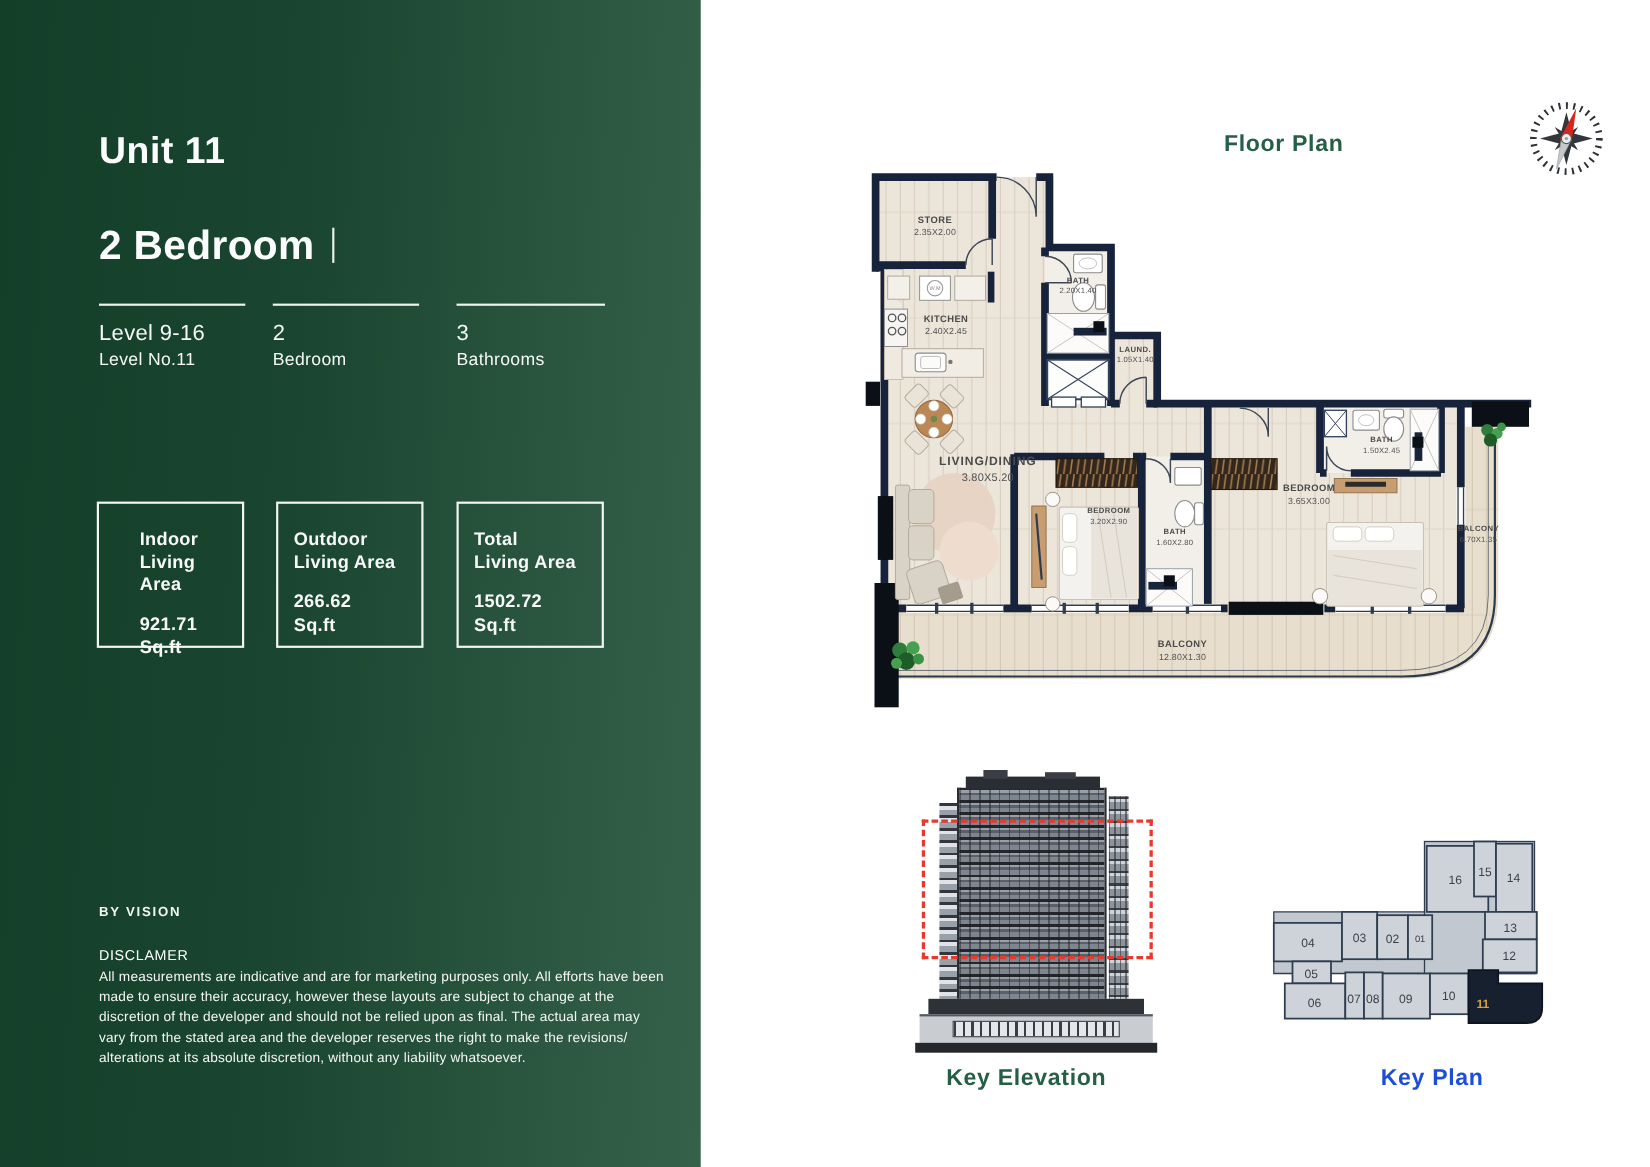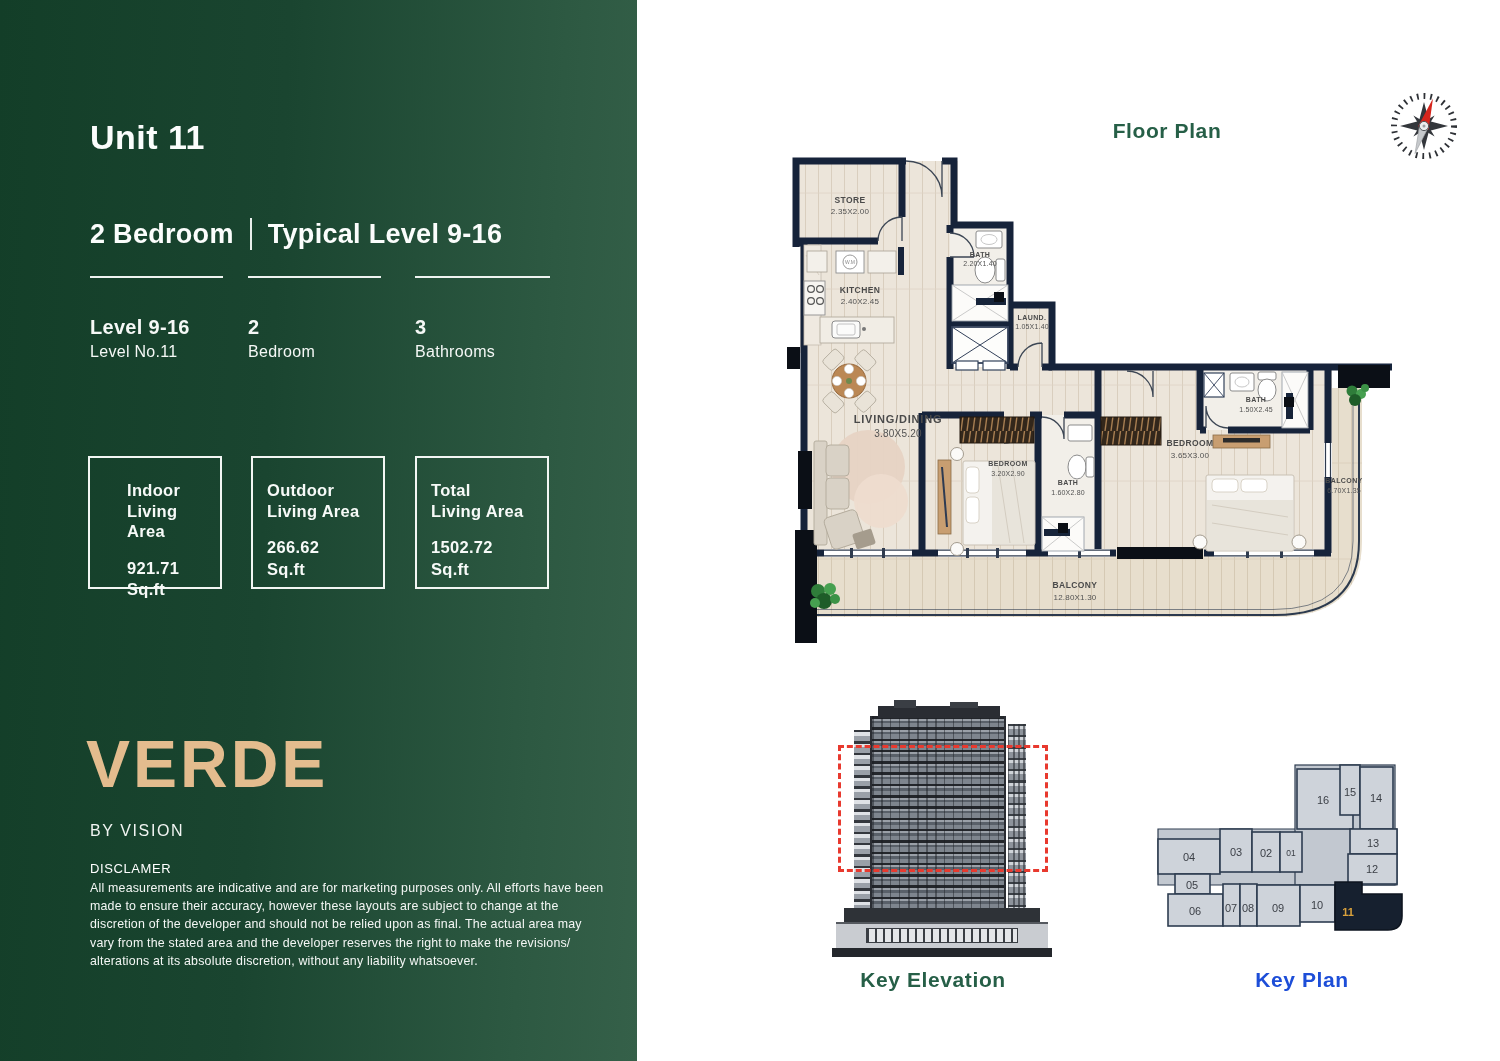--- a/index.html
+++ b/index.html
@@ -5,44 +5,44 @@
   * { margin:0; padding:0; box-sizing:border-box; }
   html,body { width:1500px; height:1061px; }
   body { position:relative; background:#ffffff; overflow:hidden;
          font-family:"Liberation Sans", sans-serif; }
 
   
   .sidebar { position:absolute; left:0; top:0; width:637px; height:1061px;
              background:linear-gradient(93deg,#133e28 0%,#1a4530 42%,#2d5942 82%,#356049 100%); }
   .unit-title { position:absolute; left:90px; top:118px; color:#fbfdfc;
                 font-size:34px; font-weight:700; letter-spacing:.5px; }
-  .subtitle { position:absolute; left:90px; top:218px; color:#fbfdfc;
-              font-size:27px; font-weight:700; letter-spacing:.3px;
+  .subtitle { position:absolute; left:90px; top:202px; color:#fbfdfc;
+              font-size:37px; font-weight:700; letter-spacing:.3px;
               display:flex; align-items:center;justify-content:center; }
   .subtitle .vbar { display:inline-block; width:2px; height:32px; background:#e9efec;
                     margin:0 16px; }
   .stats { position:absolute; left:0; top:276px; width:637px; }
   .stat { position:absolute; top:0; border-top:2px solid #eef3f0; color:#f5f8f6;
           padding-top:14px; }
-  .stat .s-top { font-size:20px; font-weight:700; letter-spacing:.3px;margin-top:24px; }
+  .stat .s-top { font-size:20px; font-weight:400; letter-spacing:.3px; }
   .stat .s-bot { font-size:16px; font-weight:400; margin-top:4px; letter-spacing:.3px; }
   .stat.c1 { left:90px;  width:133px; }
   .stat.c2 { left:248px; width:133px; }
   .stat.c3 { left:415px; width:135px; }
 
   .area-box { position:absolute; top:456px; width:134px; height:133px;
               border:2px solid #f2f6f3; color:#f7faf8; padding:22px 8px 0 14px; }
   .area-box.b1 { left:88px;padding-left:37px; } .area-box.b2 { left:251px; } .area-box.b3 { left:415px; }
   .area-box .a-label { font-size:16.5px; font-weight:600; line-height:1.25; letter-spacing:.3px; }
   .area-box .a-value { font-size:16.5px; font-weight:600; margin-top:16px; line-height:1.3; letter-spacing:.3px; }
 
   .brand-logo { position:absolute; left:86px; top:726px; color:#e3bc8e;
                 font-size:66px; font-weight:800; letter-spacing:3px; }
   .brand-tagline { position:absolute; left:90px; top:822px; color:#f2f5f3;
-                   font-size:16px; font-weight:400; letter-spacing:1.6px; }
+                   font-size:12px; font-weight:700; letter-spacing:1.6px; }
   .disc-title { position:absolute; left:90px; top:861px; color:#ffffff;
                 font-size:13px; font-weight:400; letter-spacing:.6px; }
   .disc-body { position:absolute; left:90px; top:879px; width:515px; color:#f4f7f5;
                font-size:12.4px; line-height:1.47; letter-spacing:.2px; }
 
   
   .fp-title { position:absolute; left:1067px; top:74px; width:200px; text-align:center;
               color:#265f47; font-size:21px; font-weight:600; letter-spacing:.6px;margin-top:45px; }
   .ke-label { position:absolute; left:808px; top:968px; width:250px; text-align:center;
               color:#265f47; font-size:21px; font-weight:600; letter-spacing:.6px; }
@@ -92,21 +92,20 @@
 </style>
 </head>
 <body>
 
 <aside class="sidebar">
   <h1 class="unit-title">Unit 11</h1>
 
   <div class="subtitle">
     <span>2 Bedroom</span>
     <span class="vbar"></span>
-    <span>Typical Level 9-16</span>
   </div>
 
   <div class="stats">
     <div class="stat c1">
       <div class="s-top">Level 9-16</div>
       <div class="s-bot">Level No.11</div>
     </div>
     <div class="stat c2">
       <div class="s-top">2</div>
       <div class="s-bot">Bedroom</div>
@@ -129,21 +128,20 @@
     <div class="a-value"><span>266.62</span><br>
       <span>Sq.ft</span></div>
   </div>
   <div class="area-box b3">
     <div class="a-label"><span>Total</span><br>
       <span>Living Area</span></div>
     <div class="a-value"><span>1502.72</span><br>
       <span>Sq.ft</span></div>
   </div>
 
-  <div class="brand-logo">VERDE</div>
   <div class="brand-tagline">BY VISION</div>
   <div class="disc-title">DISCLAMER</div>
   <div class="disc-body">All measurements are indicative and are for marketing purposes only. All efforts have been made to ensure their accuracy, however these layouts are subject to change at the discretion of the developer and should not be relied upon as final. The actual area may vary from the stated area and the developer reserves the right to make the revisions/ alterations at its absolute discretion, without any liability whatsoever.</div>
 </aside>
 
 <div class="fp-title">Floor Plan</div>
 
 <svg class="compass" viewBox="0 0 76 76">
   <circle cx="38" cy="38" r="30" fill="none" stroke="#2e3136" stroke-width="6" stroke-dasharray="1.8 4.9"></circle>
   <g fill="#33363b">

